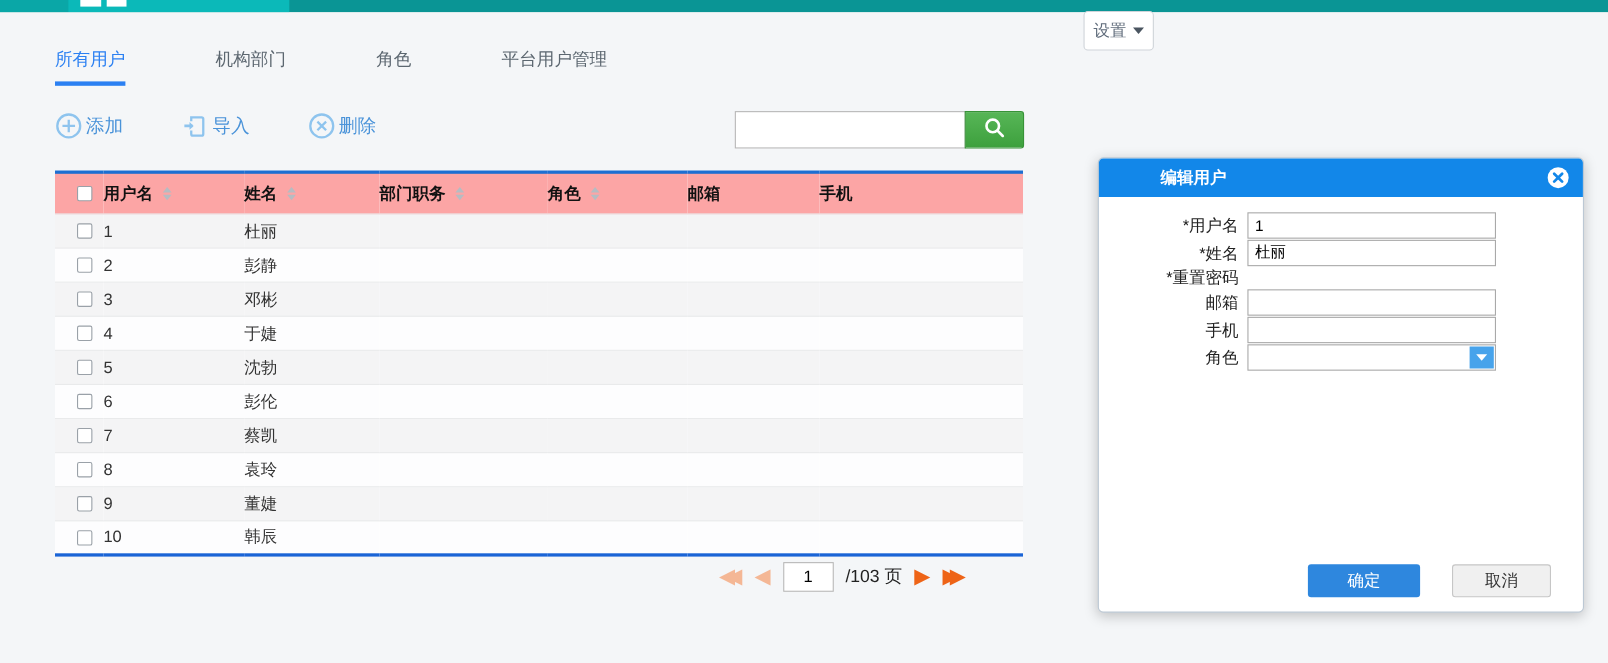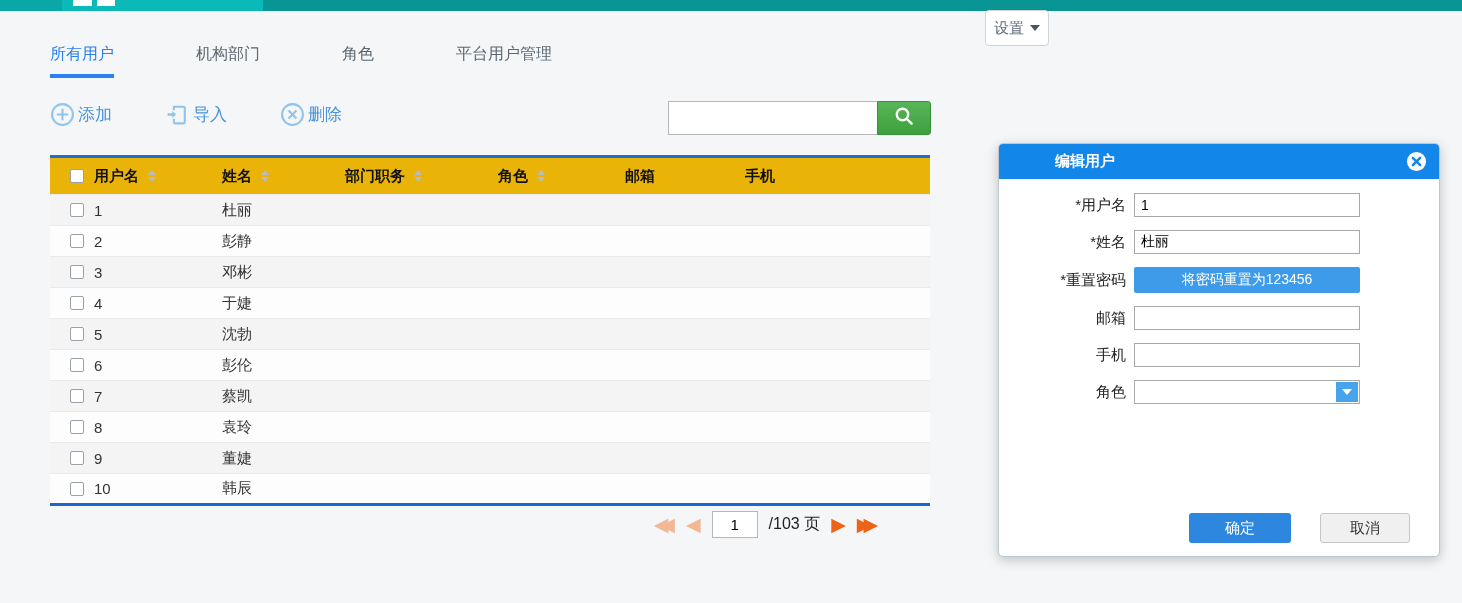--- a/index.html
+++ b/index.html
@@ -42,21 +42,21 @@
   .search-input { width:210px; height:34px; border:1px solid #b7b7b7; background:#fff; padding:0 8px; font-size:15px; outline:none; }
   .search-btn {
     width:54px; height:34px; margin-left:-1px; cursor:pointer;
     background:linear-gradient(#57b657,#3da03d); border:1px solid #379337;
     border-radius:0 3px 3px 0; display:flex; align-items:center; justify-content:center;
   }
 
   
   .user-table { position:absolute; left:50px; top:155px; width:880px; border-collapse:collapse;
     border-top:3px solid #1d6fd2; border-bottom:3px solid #1a64d6; background:#fff; }
-  .user-table thead tr { height:38px; background:#eab308; }
+  .user-table thead tr { height:38px; background:#fca5a5; }
   .user-table th { text-align:left; font-size:15px; font-weight:bold; color:#111; }
   .user-table th .hcell { display:flex; align-items:center; gap:9px; }
   .user-table tbody tr { height:31px; border-top:1px solid #e9eaeb; font-size:15px; color:#333; }
   .user-table tbody tr:nth-child(odd)  { background:#f4f4f5; }
   .user-table tbody tr:nth-child(even) { background:#fdfdfe; }
   .cb-cell { padding-left:20px; width:44px; }
   .row-cb { appearance:none; -webkit-appearance:none; width:14px; height:14px; border:1px solid #9aa1a8; border-radius:2px; background:#fff; cursor:pointer; display:block; }
   .sort-icon { display:inline-flex; flex-direction:column; align-items:center; gap:2px; cursor:pointer; }
   .sort-icon .up   { width:0; height:0; border-left:4px solid transparent; border-right:4px solid transparent; border-bottom:5px solid #b6bcc2; }
   .sort-icon .down { width:0; height:0; border-left:4px solid transparent; border-right:4px solid transparent; border-top:5px solid #b6bcc2; }
@@ -77,21 +77,21 @@
     box-shadow:0 3px 12px rgba(0,0,0,.22);
   }
   .dialog-header {
     height:35px; background:#1287e9; border-radius:4px 4px 0 0;
     display:flex; align-items:center; justify-content:space-between; padding:0 12px;
   }
   .dialog-title { color:#fff; font-weight:bold; font-size:15px;padding-left:44px; }
   .dialog-close { width:21px; height:21px; cursor:pointer; }
   .dialog-body { padding:14px 20px 0 20px; }
   .dialog-desc { font-size:14.5px; color:#333; line-height:22px; margin-bottom:8px; width:402px; }
-  .form-row { display:flex; align-items:center; margin-bottom:13px; }
+  .form-row { display:flex; align-items:center; margin-bottom:1px; }
   .form-label { width:107px; text-align:right; margin-right:8px; font-size:15px; color:#222; white-space:nowrap; }
   .form-input { width:226px; height:24px; border:1px solid #a9a9a9; padding:0 6px; font-size:14px; outline:none; background:#fff; }
   .reset-btn { width:226px; height:26px; background:#3e9be9; color:#fff; border:none; border-radius:2px; font-size:14px; cursor:pointer; font-family:inherit; }
   .select-wrap { position:relative; width:226px; height:24px; border:1px solid #a9a9a9; background:#fff; }
   .select-btn { position:absolute; right:1px; top:1px; width:22px; height:20px; background:#47a3eb; display:flex; align-items:center; justify-content:center; cursor:pointer; }
   .select-caret { width:0; height:0; border-left:5px solid transparent; border-right:5px solid transparent; border-top:6px solid #ffffff; }
   .dialog-footer { position:absolute; right:29px; bottom:13px; display:flex; gap:29px; }
   .btn-ok { width:102px; height:30px; background:#2e87de; border:none; border-radius:3px; color:#fff; font-size:15px; cursor:pointer; font-family:inherit; }
   .btn-cancel { width:90px; height:30px; background:#f0f0f0; border:1px solid #c6c6c6; border-radius:3px; color:#333; font-size:15px; cursor:pointer; font-family:inherit; }
 </style>
@@ -357,21 +357,20 @@
       <input class="form-input" type="text" value="1" style="">
     </div>
 
     <div class="form-row">
       <span class="form-label">*姓名</span>
       <input class="form-input" type="text" value="杜丽" style="">
     </div>
 
     <div class="form-row">
       <span class="form-label">*重置密码</span>
-      <button class="reset-btn">将密码重置为123456</button>
     </div>
 
     <div class="form-row">
       <span class="form-label">邮箱</span>
       <input class="form-input" type="text" value="" style="">
     </div>
 
     <div class="form-row">
       <span class="form-label">手机</span>
       <input class="form-input" type="text" value="" style="">

